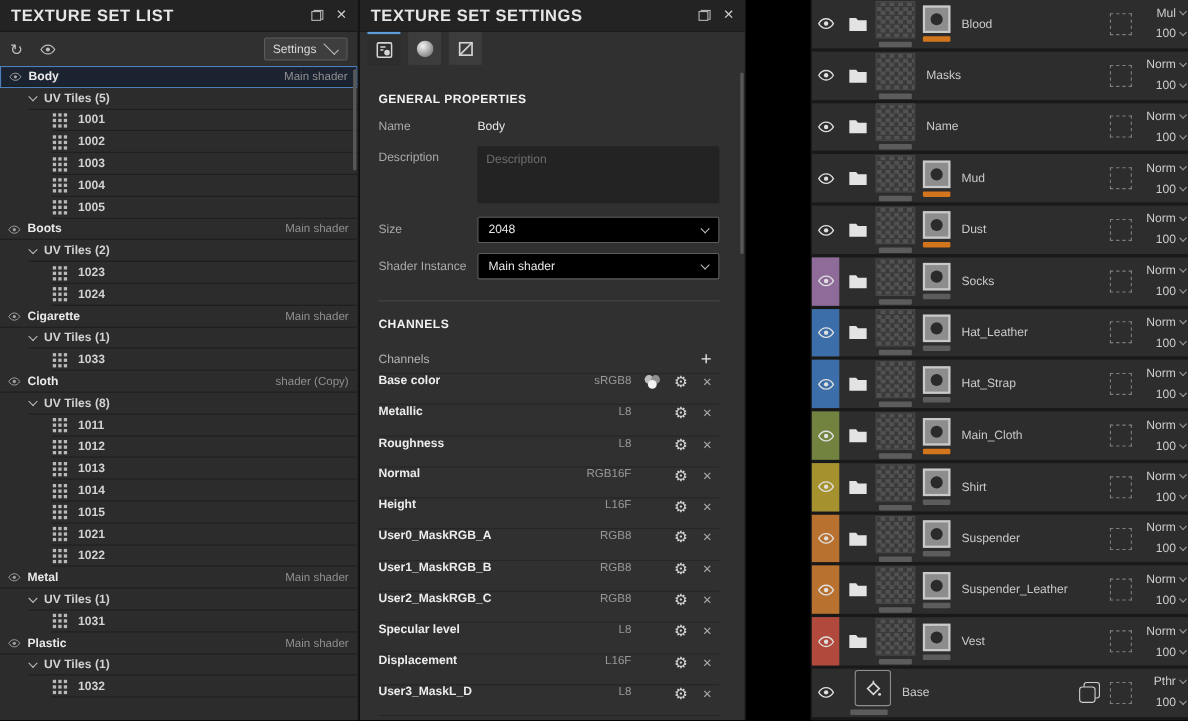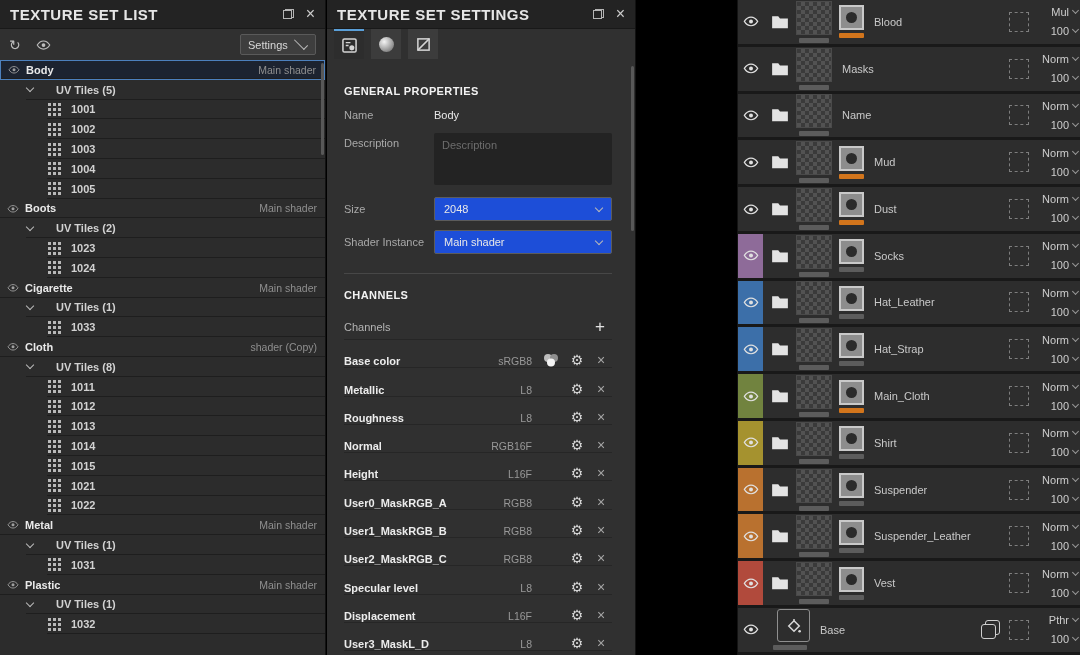--- a/index.html
+++ b/index.html
@@ -2,21 +2,21 @@
 <html><head>
 <meta charset="utf-8">
 <style>
   *{margin:0;padding:0;box-sizing:border-box}
   html,body{background:#000}
   .stage{position:relative;width:1080px;height:655px;background:#000;overflow:hidden;
          font-family:"Liberation Sans",sans-serif;}
 
   .panel{position:absolute;top:0;height:655px;display:flex;flex-direction:column;background:#303030}
   #left-panel{left:0;width:326px;border-right:1px solid #121212}
-  #mid-panel{left:327px;width:309px;border-right:1px solid #121212}
+  #mid-panel{left:327px;width:351px;border-right:1px solid #121212}
   #right-panel{left:737px;width:343px;background:#1b1b1b;border-left:1px solid #141414}
 
   
   .titlebar{height:29px;background:#232323;border-bottom:1px solid #191919;display:flex;
             align-items:center;padding:0 10px;flex:none}
   .titlebar .t{font-size:15px;font-weight:bold;color:#e6e6e6;letter-spacing:.5px;flex:1}
   .tb-btn{margin-left:12px;display:flex;align-items:center;justify-content:center;cursor:default}
   .dock-icon{position:relative;width:11px;height:10px}
   .dock-icon::before{content:"";position:absolute;right:0;top:0;width:7px;height:7px;border:1px solid #b5b5b5}
   .dock-icon::after{content:"";position:absolute;left:0;bottom:0;width:7px;height:7px;border:1px solid #b5b5b5;background:#232323}
@@ -32,21 +32,21 @@
          transform:rotate(45deg);margin-top:-3px;flex:none}
   .caret.sm{width:5px;height:5px;border-width:1.5px;border-color:#979797}
 
   .tree{flex:1;overflow:hidden;background:#2c2c2c;position:relative}
   .trow{position:relative;height:19.8px;display:flex;align-items:center;font-size:11px}
   .trow::after{content:"";position:absolute;left:var(--sep,0px);right:0;bottom:0;height:1px;background:#1e1e1e}
   .trow.set{--sep:0px;padding:0 8px 0 7px}
   .trow.set .nm{font-weight:bold;color:#e9e9e9;margin-left:6px}
   .trow.set .sh{margin-left:auto;color:#8f8f8f;font-size:10.5px}
   .trow.set.selected{border:1px solid #4c80bd;background:#1c2330}
-  .trow.uv{--sep:26px;padding-left:27px;color:#d2d2d2;font-weight:bold;gap:23px}
+  .trow.uv{--sep:26px;padding-left:27px;color:#d2d2d2;font-weight:bold;gap:7px}
   .trow.tile{--sep:47px;padding-left:48px;color:#d2d2d2;font-weight:bold}
   .gridic{width:13px;height:13px;margin-right:10px;position:relative;color:#b9b9b9;flex:none}
   .gridic i{position:absolute;left:0;top:0;width:3px;height:3px;background:currentColor;
     box-shadow:5px 0 0 currentColor,10px 0 0 currentColor,0 5px 0 currentColor,5px 5px 0 currentColor,
     10px 5px 0 currentColor,0 10px 0 currentColor,5px 10px 0 currentColor,10px 10px 0 currentColor}
   .eye-wrap{display:flex;align-items:center;flex:none}
   .scroll-thumb{position:absolute;right:1px;width:3px;background:#585858;border-radius:2px}
 
   
   .tabs{height:35px;display:flex;align-items:flex-start;padding:0 0 0 7px;gap:7px;flex:none;background:#303030}
@@ -55,28 +55,28 @@
   .sphere{width:15px;height:15px;border-radius:50%;
           background:radial-gradient(circle at 35% 32%,#f4f4f4,#a2a2a2 55%,#636363 95%)}
   .mid-content{flex:1;padding:21px 23px 0 17px;overflow:hidden}
   .sec-h{font-size:11px;font-weight:bold;color:#f2f2f2;letter-spacing:.4px}
   .frow{display:flex;margin-top:12px;align-items:center}
   .frow.top{align-items:flex-start}
   .frow .lbl{width:90px;flex:none;font-size:11px;color:#a9a9a9}
   .value{font-size:11px;color:#e8e8e8}
   .fake-textarea{flex:1;height:52px;background:#232323;border-radius:2px;padding:6px 8px;
                  font-size:11px;color:#6d6d6d}
-  .select{flex:1;height:24px;background:#1d4ed8;border:1px solid #5c5c5c;border-radius:2px;
+  .select{flex:1;height:24px;background:#000000;border:1px solid #5c5c5c;border-radius:2px;
           display:flex;align-items:center;padding:0 9px;font-size:11px;color:#e8e8e8}
   .select .caret{margin-left:auto}
   .divider{height:1px;background:#474747;margin-top:19px}
   .ch-head{display:flex;align-items:center;margin-top:13px;height:26px;border-bottom:1px solid #262626}
   .ch-head .l{font-size:11px;color:#b4b4b4;flex:1}
   .plus{font-size:17px;color:#e2e2e2;padding-right:7px;line-height:1}
-  .ch-row{height:28.3px;display:flex;align-items:flex-end;border-bottom:1px solid #262626}
+  .ch-row{height:28.3px;display:flex;align-items:flex-start;border-bottom:1px solid #262626}
   .ch-row .nm{flex:1;font-size:11px;font-weight:bold;color:#ececec}
   .ch-row .fmt{width:58px;text-align:right;font-size:10.5px;color:#989898;margin-right:6px}
   .ch-row .cslot{width:26px;display:flex;justify-content:center;align-items:center}
   .ch-row .gear{width:26px;text-align:center;color:#d6d6d6;font-size:14px;line-height:1}
   .ch-row .x{width:22px;text-align:center;color:#a6a6a6;font-size:14px;line-height:1}
 
   
   .lrow{height:46.78px;display:flex;align-items:center;background:#2d2d2d;border-bottom:3px solid #191919}
   .tagcell{width:25px;align-self:stretch;display:flex;align-items:center;justify-content:center;flex:none}
   .folder{margin-left:8px;display:flex;flex:none}

